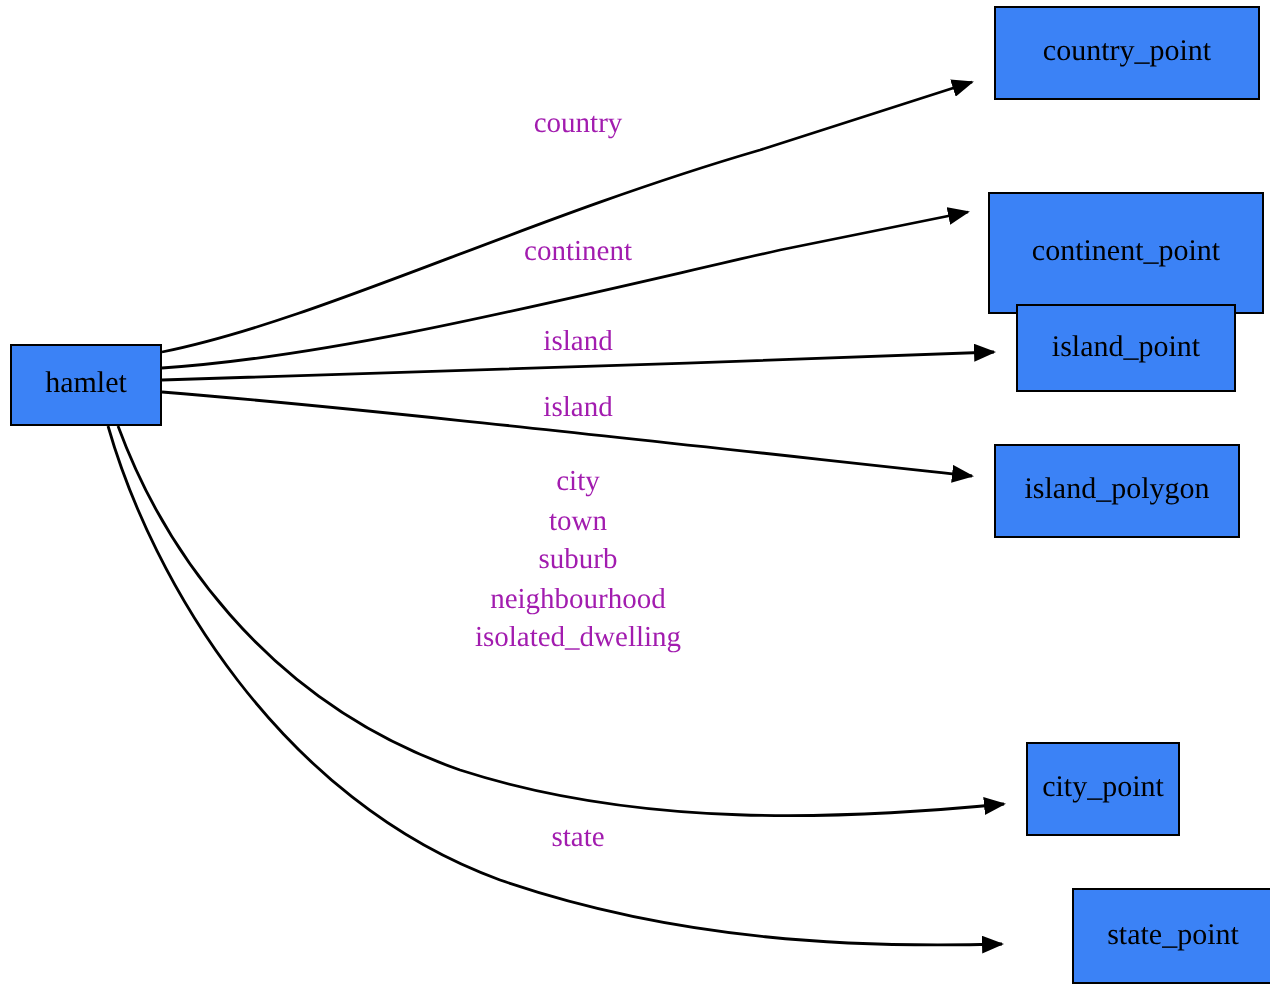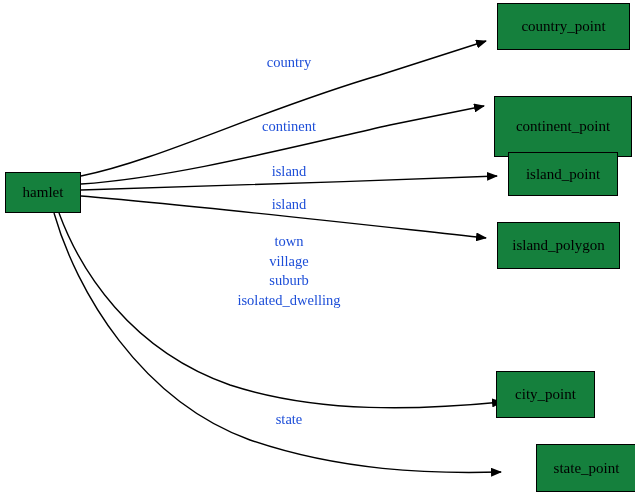--- a/index.html
+++ b/index.html
@@ -19,35 +19,35 @@
     position: absolute;
     left: 0;
     top: 0;
     width: 635px;
     height: 496px;
   }
   .node-box {
     position: absolute;
     box-sizing: border-box;
     border: 1px solid #000000;
-    background: #15803d;
+    background: #3b82f6;
     display: flex;
     align-items: center;
     justify-content: center;
     font-family: "Liberation Serif", "DejaVu Serif", serif;
     font-size: 15px;
     color: #000000;
     line-height: 1;
     white-space: nowrap;
   }
   .edge-label {
     position: absolute;
     font-family: "Liberation Serif", "DejaVu Serif", serif;
     font-size: 14.5px;
-    color: #1d4ed8;
+    color: #a21caf;
     line-height: 19px;
     white-space: nowrap;
     text-align: center;
     transform: translateX(-50%);
   }
   .edge-label.multi {
     line-height: 19.5px;
   }
 </style>
 </head>
@@ -80,44 +80,45 @@
       </div>
       <div class="node-box" style="left: 494px; top: 78px; width: 138px; height: 61px; margin-top: 18px;">
         <span>continent_point</span>
       </div>
       <div class="node-box" style="left: 508px; top: 152px; width: 110px; height: 44px;">
         <span>island_point</span>
       </div>
       <div class="node-box" style="left: 497px; top: 222px; width: 123px; height: 47px;">
         <span>island_polygon</span>
       </div>
-      <div class="node-box" style="left: 496px; top: 371px; width: 99px; height: 47px;">
+      <div class="node-box" style="left: 513px; top: 371px; width: 77px; height: 47px;">
         <span>city_point</span>
       </div>
       <div class="node-box" style="left: 512px; top: 444px; width: 101px; height: 48px; margin-left: 24px;">
         <span>state_point</span>
       </div>
     </div>
   <div id="labels-layer">
       <div class="edge-label" style="left: 289px; top: 53px;">
         <div>country</div>
       </div>
       <div class="edge-label" style="left: 289px; top: 117px; text-align: center;">
         <div>continent</div>
       </div>
       <div class="edge-label" style="left: 289px; top: 162px;">
         <div>island</div>
       </div>
       <div class="edge-label" style="left: 289px; top: 195px;">
         <div>island</div>
       </div>
       <div class="edge-label multi" style="left: 289px; top: 232px;">
+        <div>city</div>
         <div>town</div>
-        <div>village</div>
         <div>suburb</div>
+        <div>neighbourhood</div>
         <div>isolated_dwelling</div>
       </div>
       <div class="edge-label" style="left: 289px; top: 410px;">
         <div>state</div>
       </div>
     </div>
 
 </div>
 
 </body></html>

